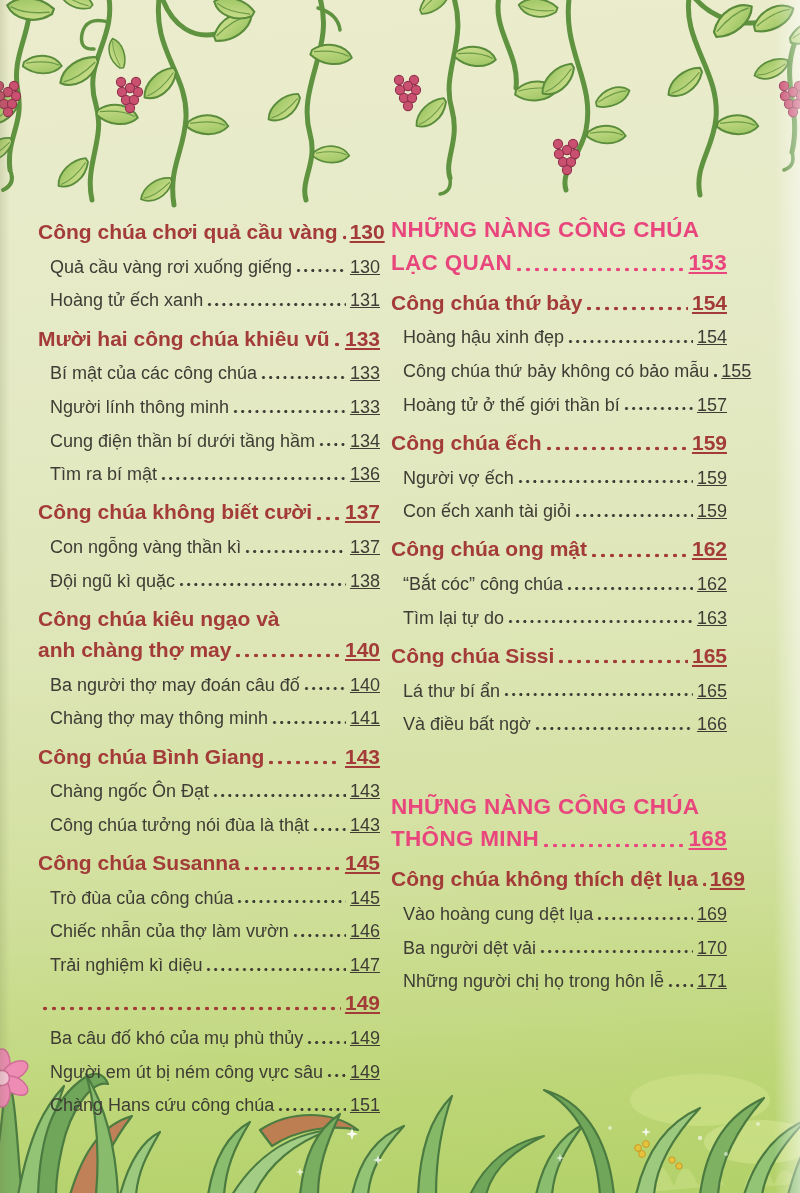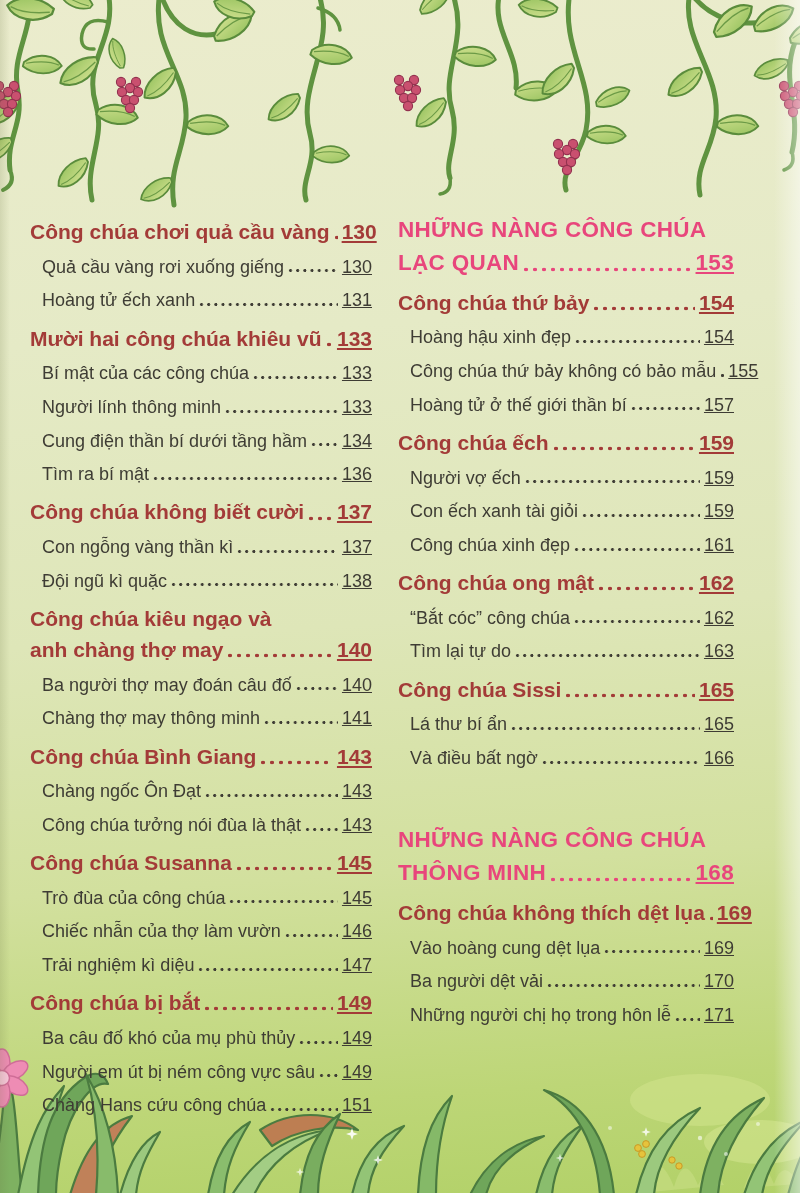--- a/index.html
+++ b/index.html
@@ -11,21 +11,21 @@
   }
   .edge-light{position:absolute;top:0;right:0;width:26px;height:100%;pointer-events:none;
     background:linear-gradient(90deg,rgba(255,255,255,0),rgba(255,255,255,.5));z-index:6;}
   .edge-dark{position:absolute;top:0;left:0;width:10px;height:100%;pointer-events:none;
     background:linear-gradient(90deg,rgba(110,120,70,.18),rgba(110,120,70,0));z-index:6;}
 
   .vines{position:absolute;top:0;left:0;z-index:1;}
   .grass{position:absolute;bottom:0;left:0;z-index:2;}
   .flower{position:absolute;top:1042px;left:0;z-index:3;}
 
-  .columns{position:absolute;top:211px;left:30px;display:flex;gap:26px;z-index:4;}
+  .columns{position:absolute;top:211px;left:38px;display:flex;gap:11px;z-index:4;}
   .col{display:flex;flex-direction:column;}
   .col-left{width:342px;}
   .col-right{width:336px;}
 
   .row{display:flex;align-items:baseline;line-height:1.15;}
   .row.entry{font-size:18px;color:var(--c-entry);padding:6.5px 0 6.5px 12px;text-align:right;}
   .row.chapter{font-size:21px;font-weight:bold;color:var(--c-chapter);padding:6px 0;margin-top:3px;}
   .row.section{font-size:22.5px;font-weight:bold;color:var(--c-section);padding:6px 0;letter-spacing:.3px;text-align:right;}
   .row.cont{padding-top:1px;margin-top:0;}
   .title{white-space:nowrap;}
@@ -280,21 +280,20 @@
         <span class="title">Chiếc nhẫn của thợ làm vườn</span>
         <span class="leader"></span>
         <span class="num">146</span>
       </div>
       <div class="row entry">
         <span class="title">Trải nghiệm kì diệu</span>
         <span class="leader"></span>
         <span class="num">147</span>
       </div>
       <div class="row chapter">
-        <span class="title">Công chúa bị bắt</span>
         <span class="leader"></span>
         <span class="num">149</span>
       </div>
       <div class="row entry">
         <span class="title">Ba câu đố khó của mụ phù thủy</span>
         <span class="leader"></span>
         <span class="num">149</span>
       </div>
       <div class="row entry">
         <span class="title">Người em út bị ném công vực sâu</span>
@@ -344,25 +343,20 @@
       <div class="row entry">
         <span class="title">Người vợ ếch</span>
         <span class="leader"></span>
         <span class="num">159</span>
       </div>
       <div class="row entry">
         <span class="title">Con ếch xanh tài giỏi</span>
         <span class="leader"></span>
         <span class="num">159</span>
       </div>
-      <div class="row entry">
-        <span class="title">Công chúa xinh đẹp</span>
-        <span class="leader"></span>
-        <span class="num">161</span>
-      </div>
       <div class="row chapter">
         <span class="title">Công chúa ong mật</span>
         <span class="leader"></span>
         <span class="num">162</span>
       </div>
       <div class="row entry">
         <span class="title">“Bắt cóc” công chúa</span>
         <span class="leader"></span>
         <span class="num">162</span>
       </div>

